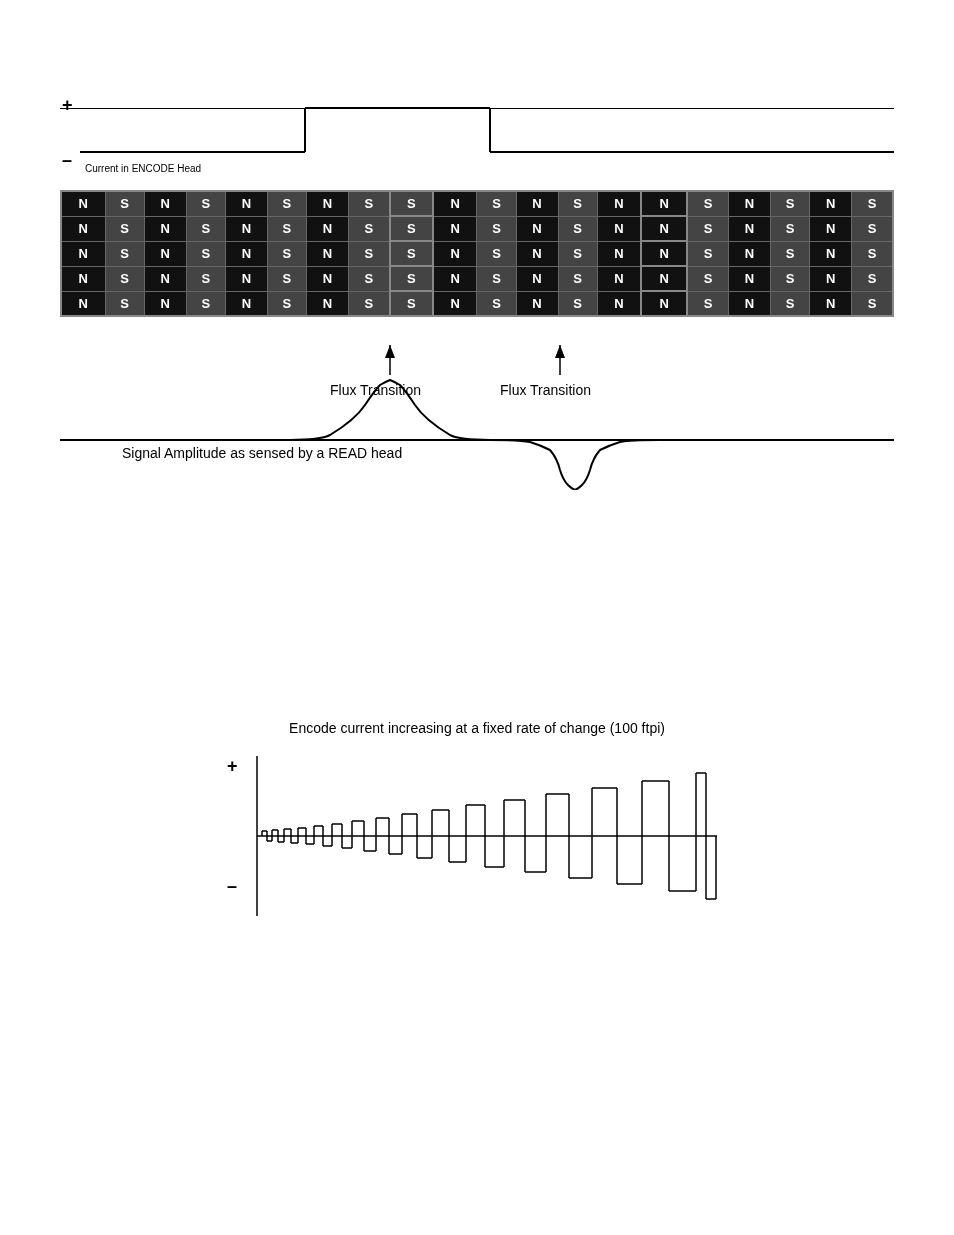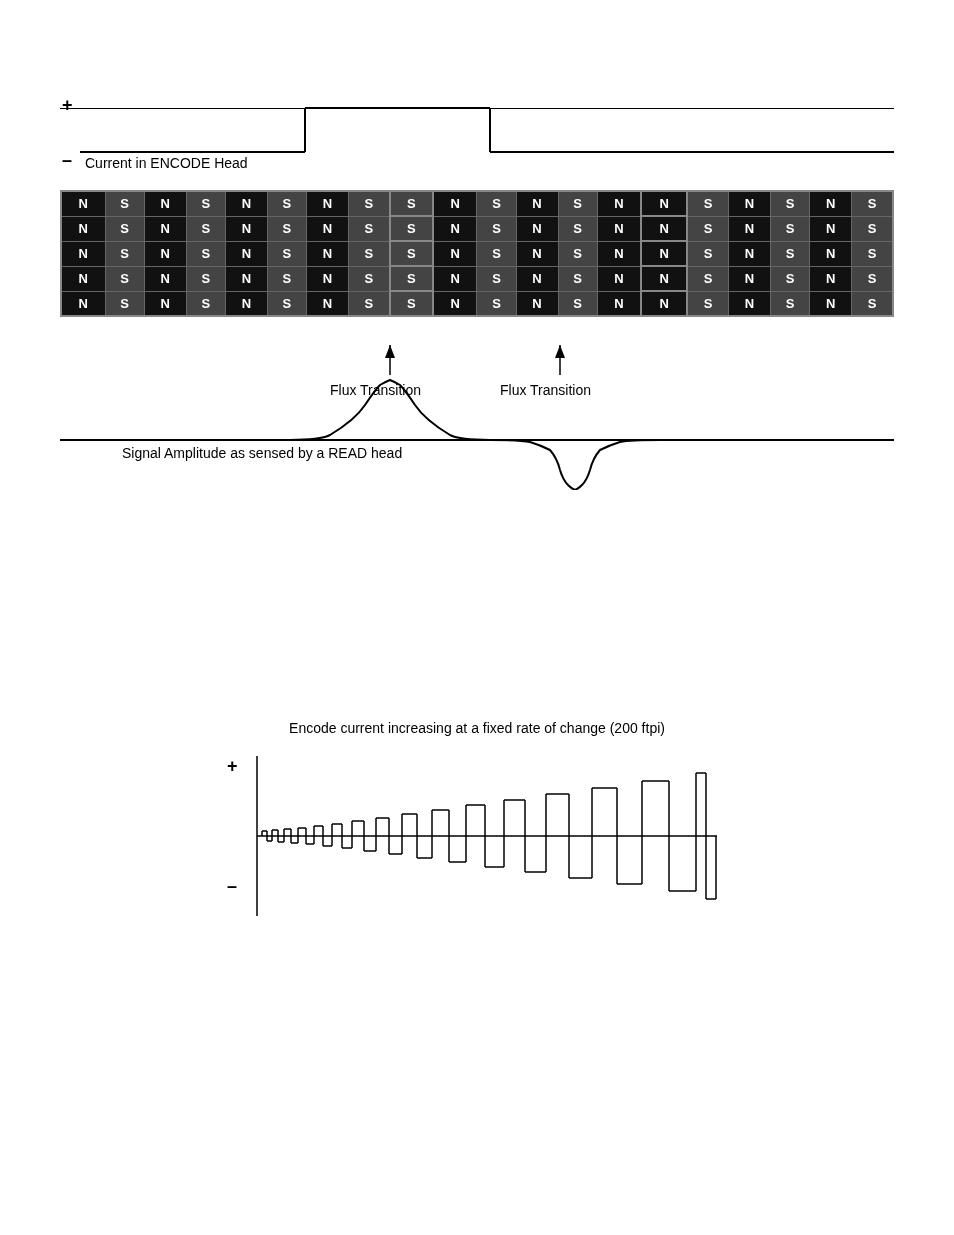--- a/index.html
+++ b/index.html
@@ -24,21 +24,21 @@
 <body>
 
 <div class="page-container">
 
   <div style="position:absolute;top:108px;left:60px;right:60px;border-top:1.5px solid #000;"></div>
 
   <div style="position:absolute;top:95px;left:62px;font-size:18px;font-weight:bold;">+</div>
 
   <div style="position:absolute;top:150px;left:62px;font-size:18px;font-weight:bold;">–</div>
 
-  <div style="position:absolute;top:155px;left:85px;font-size:14px;">Current in ENCODE Head</div>
+  <div style="position:absolute;top:163px;left:85px;font-size:10px;">Current in ENCODE Head</div>
 
   <svg style="position:absolute;top:90px;left:60px;" width="834" height="80">
 
     <line x1="20" y1="62" x2="245" y2="62" stroke="#000" stroke-width="2"></line>
 
     <line x1="245" y1="62" x2="245" y2="18" stroke="#000" stroke-width="2"></line>
 
     <line x1="245" y1="18" x2="430" y2="18" stroke="#000" stroke-width="2"></line>
 
     <line x1="430" y1="18" x2="430" y2="62" stroke="#000" stroke-width="2"></line>
@@ -183,21 +183,21 @@
     <line x1="0" y1="250" x2="834" y2="250" stroke="#000" stroke-width="2"></line>
 
     <path d="M 60 250 L 230 250 Q 260 250 270 245 Q 295 230 305 215 Q 315 200 320 195 Q 325 192 330 190 Q 335 192 340 195 Q 345 200 355 215 Q 365 230 390 245 Q 400 250 430 250 L 834 250" fill="none" stroke="#000" stroke-width="2"></path>
 
     <path d="M 430 250 Q 460 250 470 252 Q 480 255 490 260 Q 497 268 500 280 Q 503 290 508 295 Q 512 299 515 300 Q 518 299 522 295 Q 527 290 530 280 Q 533 268 540 260 Q 550 255 560 252 Q 570 250 600 250 L 834 250" fill="none" stroke="#000" stroke-width="2"></path>
 
     <text x="62" y="268" font-size="14" font-family="Arial">Signal Amplitude as sensed by a READ head</text>
   </svg>
 
   <div style="position:absolute;top:720px;left:60px;right:60px;">
-    <div style="text-align:center;font-size:14px;margin-bottom:15px;">Encode current increasing at a fixed rate of change (200 ftpi)</div>
+    <div style="text-align:center;font-size:14px;margin-bottom:15px;">Encode current increasing at a fixed rate of change (100 ftpi)</div>
 
     <div style="position:relative;width:500px;margin:0 auto;">
       
       <div style="position:absolute;top:5px;left:0px;font-size:18px;font-weight:bold;">+</div>
       
       <div style="position:absolute;top:125px;left:0px;font-size:18px;font-weight:bold;">–</div>
 
       <svg width="500" height="170">
 
         <line x1="30" y1="5" x2="30" y2="165" stroke="#000" stroke-width="1.5"></line>

